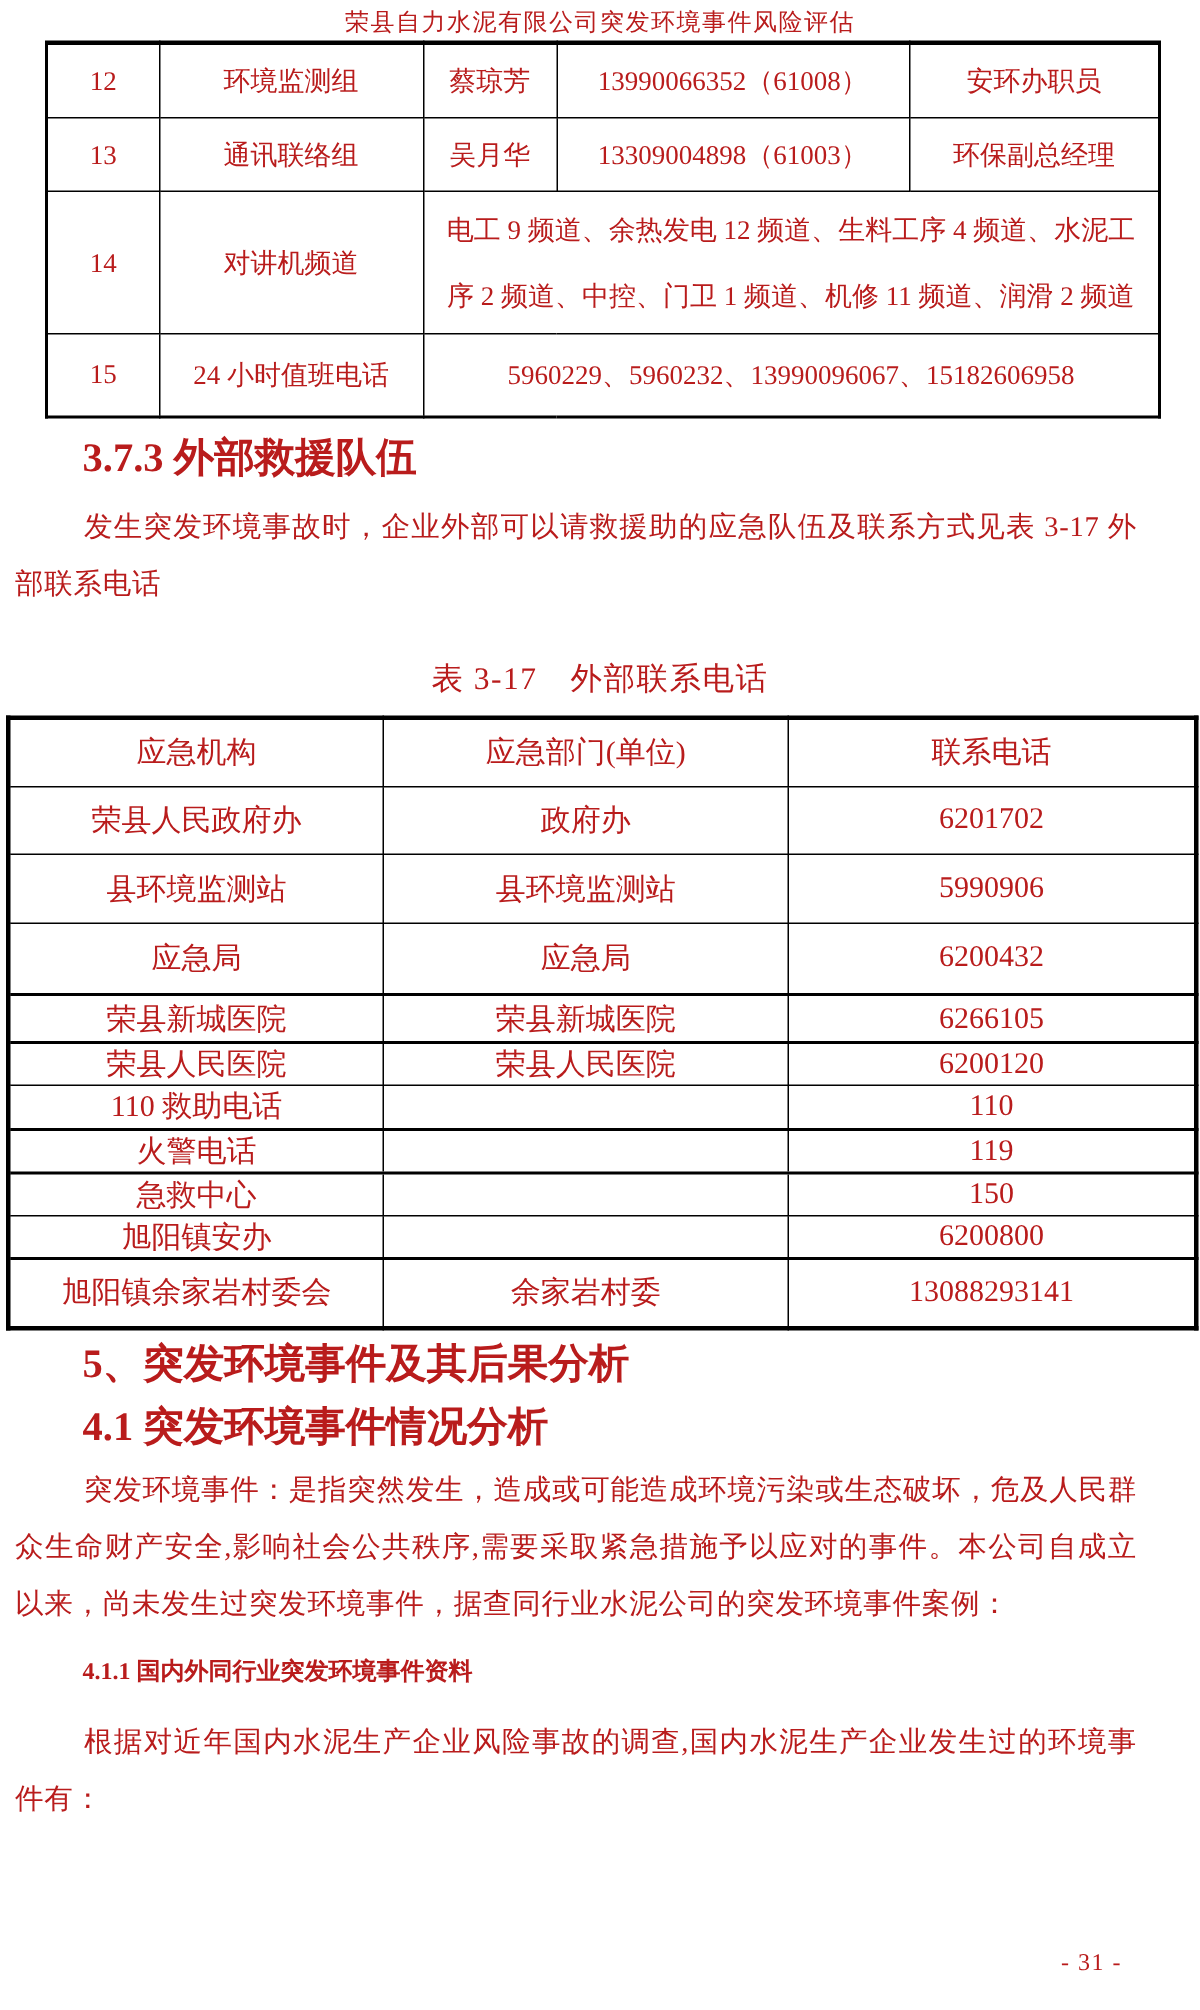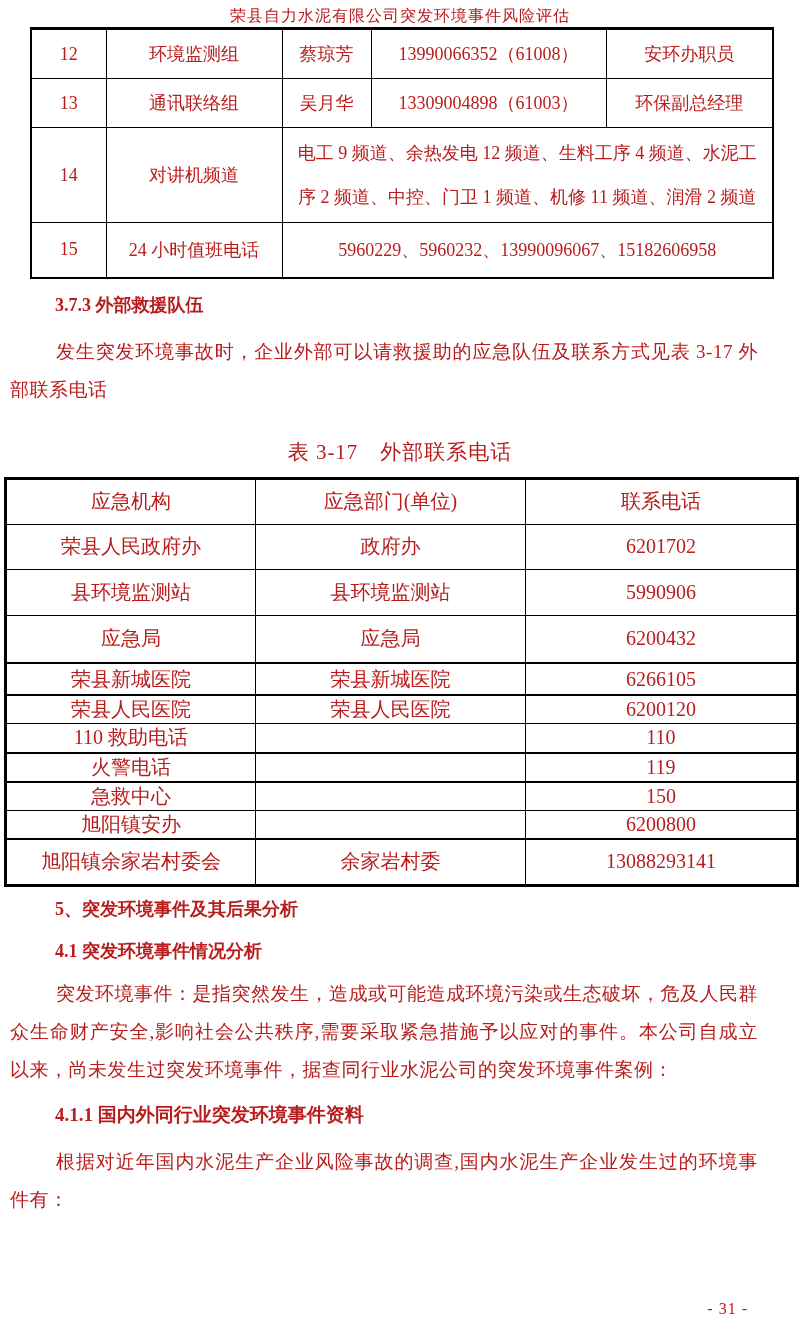--- a/index.html
+++ b/index.html
@@ -39,28 +39,28 @@
     word-break:break-all;
   }
   .t1 tr:nth-child(1){height:42px;}
   .t1 tr:nth-child(2){height:46px;}
   .t1 tr:nth-child(3){height:95px;}
   .t1 tr:nth-child(4){height:55px;}
   .t1 td.wide{line-height:44px;padding:2px 10px;}
   
   .h-sub{
     font-weight:bold;
-    font-size:18px;
+    font-size:27px;
     line-height:28px;
     margin:10px 0 0 55px;
   }
   .h-373{margin-top:12px;}
   .h-4{margin-top:8px;}
   .h-41{margin-top:14px;}
-  .h-411{margin-top:12px;font-size:19px;}
+  .h-411{margin-top:12px;font-size:16px;}
   .para{
     font-size:19px;
     line-height:38px;
     margin:12px 42px 0 10px;
     text-indent:46px;
     text-align:justify;
     letter-spacing:0.5px;
   }
   .para-373{margin-top:14px;}
   .para-41{margin-top:10px;}

